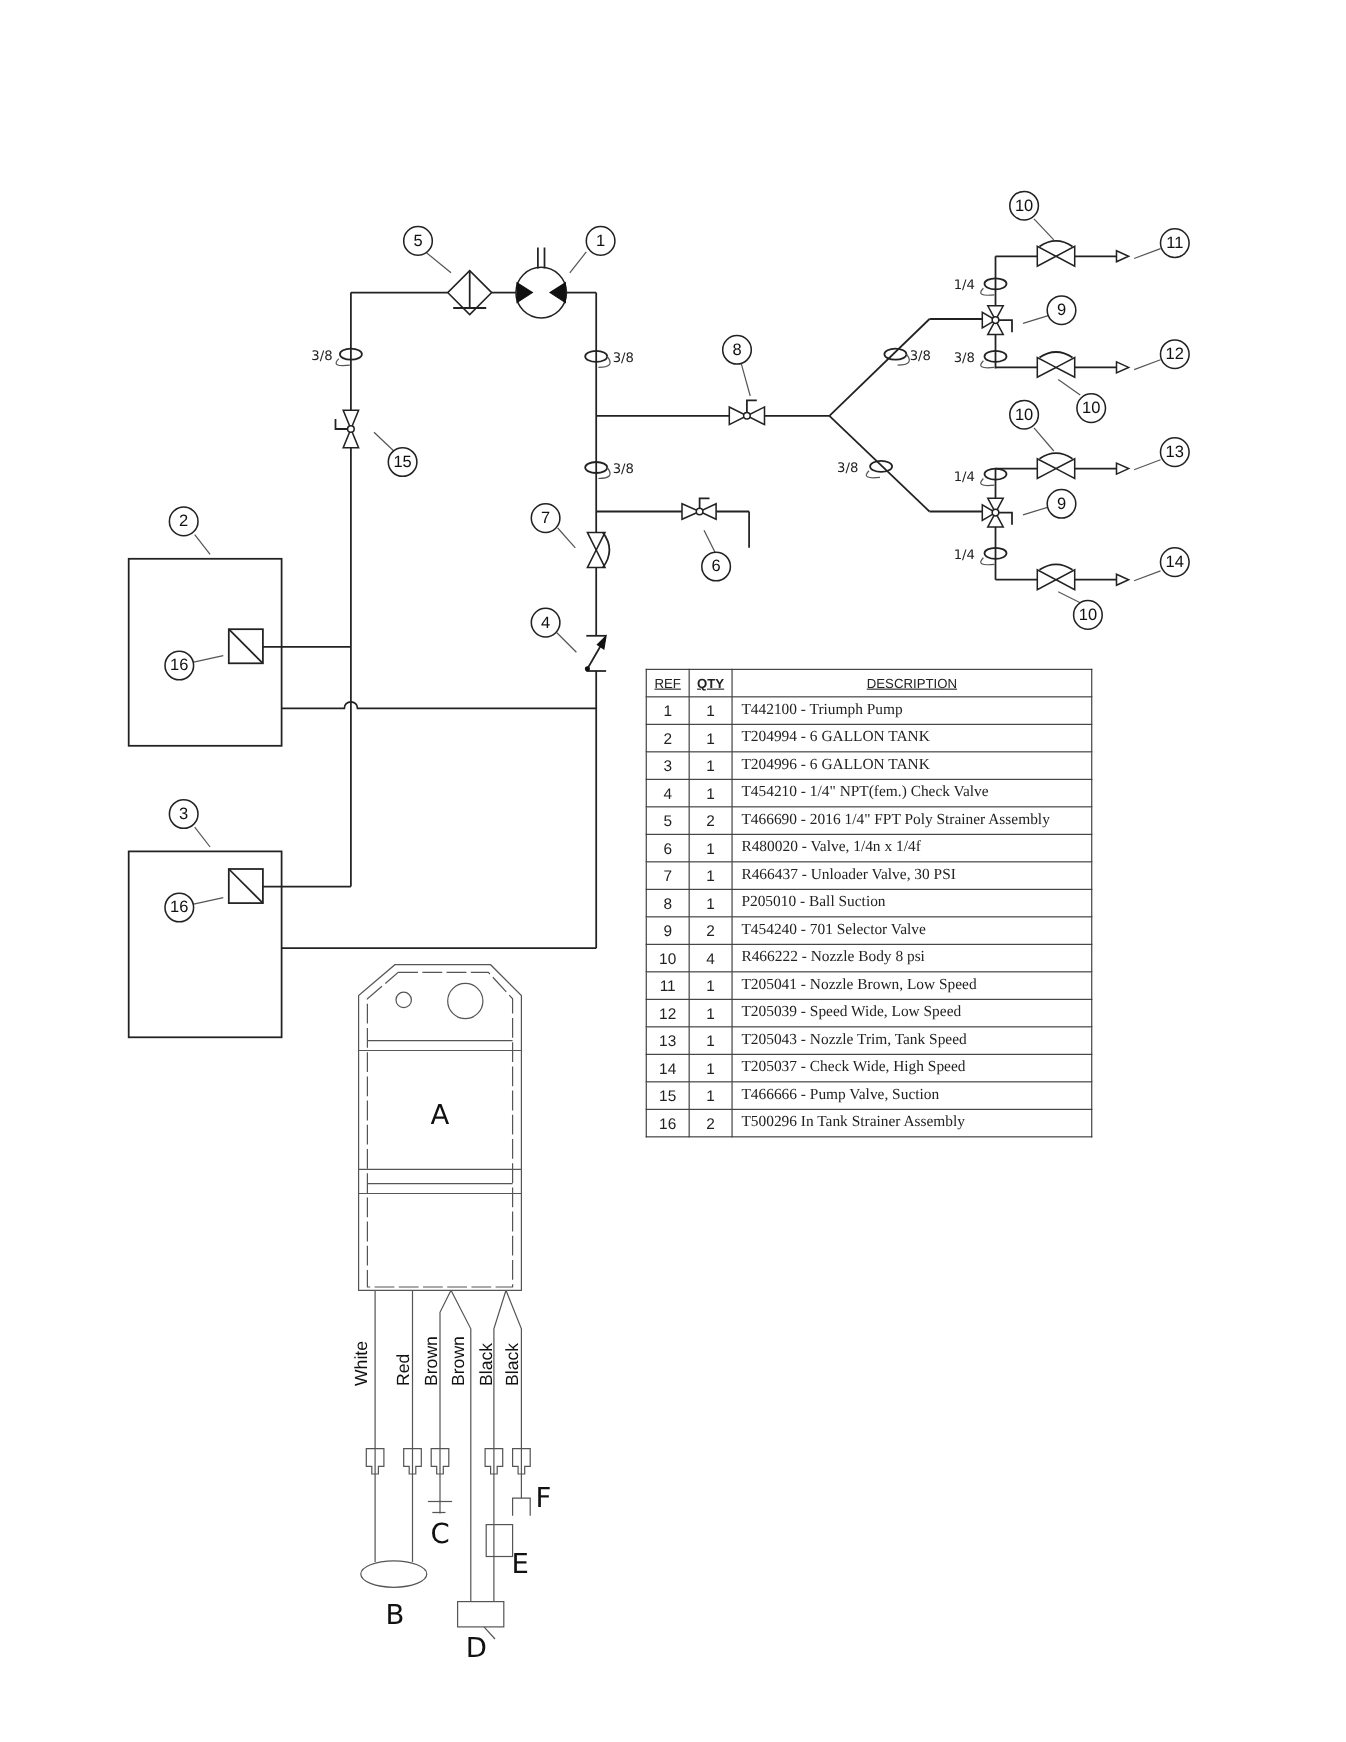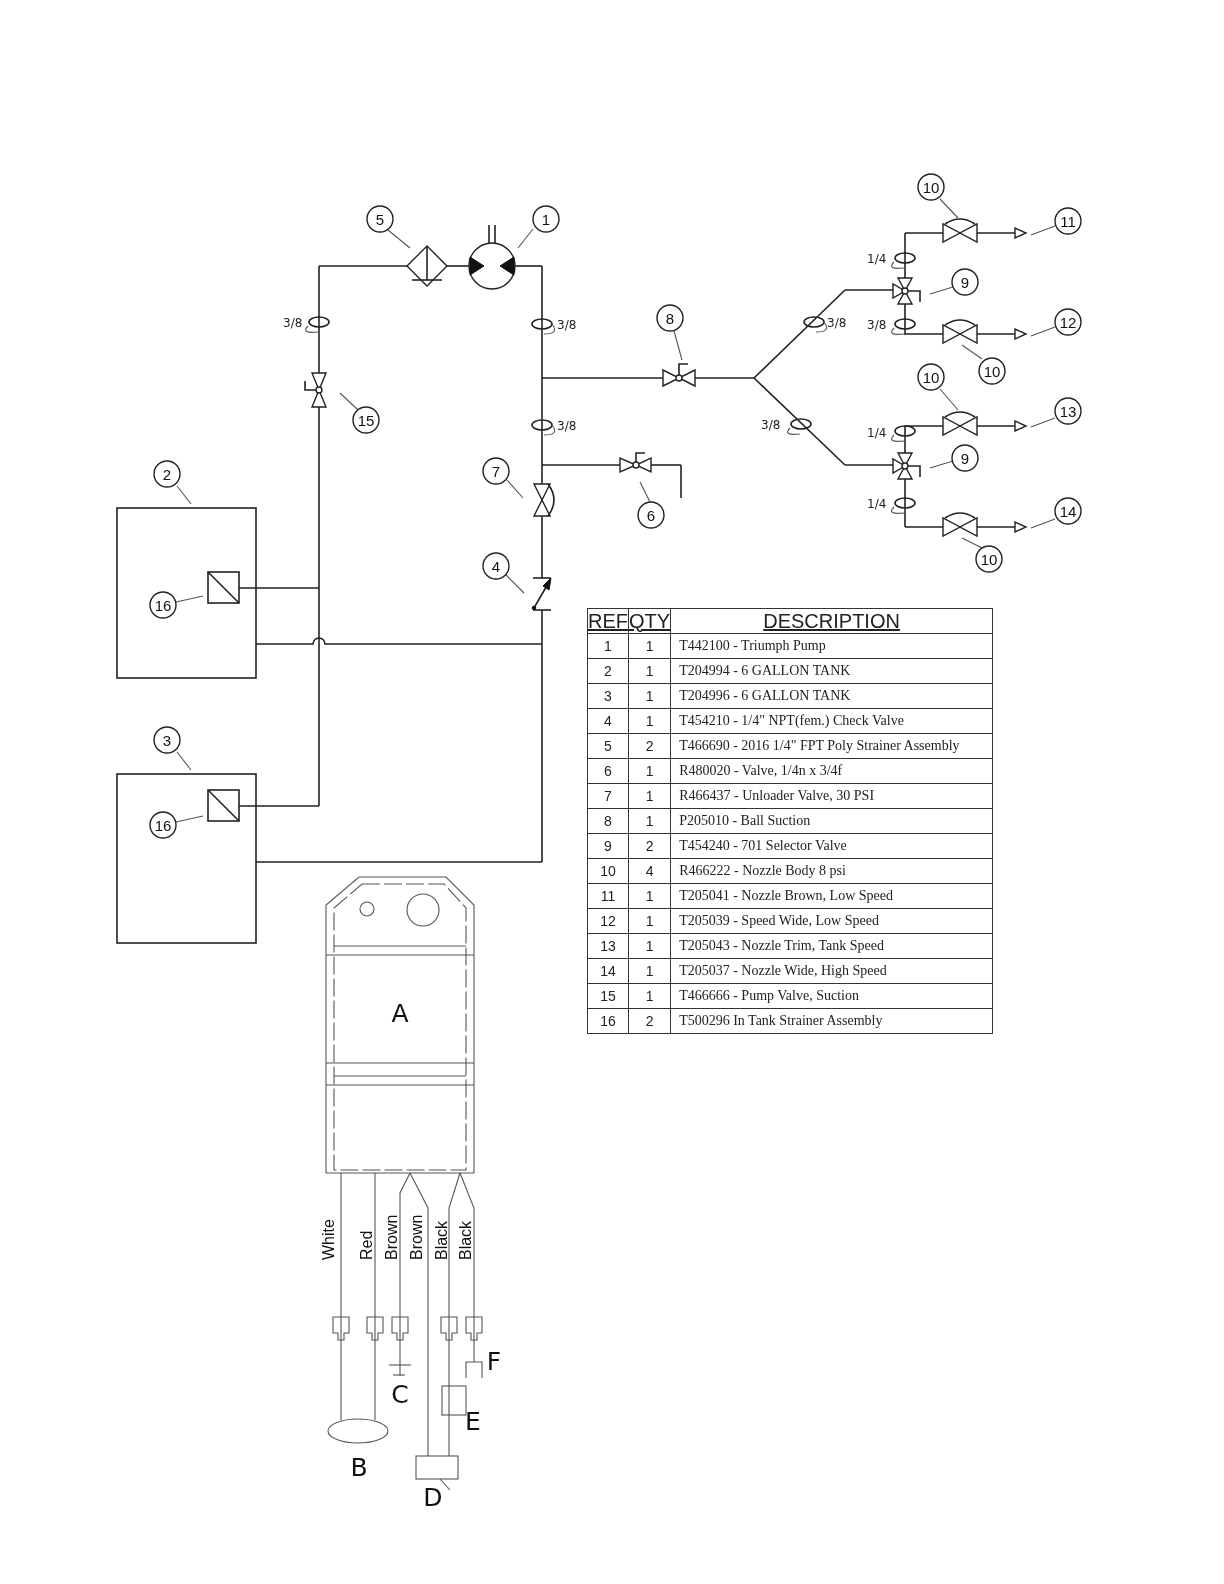--- a/index.html
+++ b/index.html
@@ -9,25 +9,25 @@
   .lt{stroke:#555;stroke-width:1.1;fill:none;}
   .fill{fill:#111;stroke:#111;}
   .wht{fill:#fff;stroke:#222;stroke-width:1.4;}
   .callout-circle{fill:#fff;stroke:#222;stroke-width:1.4;}
   .callout-text{font-family:"Liberation Sans",sans-serif;font-size:15px;fill:#111;text-anchor:middle;dominant-baseline:central;}
   .size-text{font-family:"DejaVu Sans",sans-serif;font-size:12px;fill:#222;}
   .wire-text{font-family:"Liberation Sans",sans-serif;font-size:16px;fill:#111;}
   .letter{font-family:"DejaVu Sans",sans-serif;font-size:25px;fill:#111;text-anchor:middle;}
   table#parts{position:absolute;left:587px;top:608px;width:406px;border-collapse:collapse;font-family:"Liberation Sans",sans-serif;font-size:14px;color:#222;}
   table#parts th,table#parts td{border:1.5px solid #333;height:24px;padding:0;}
-  table#parts th{font-weight:normal;text-decoration:underline;font-size:20px;}
+  table#parts th{font-weight:normal;text-decoration:underline;font-size:12px;}
   table#parts td.c{text-align:center;}
   table#parts td.d{padding-left:8px;font-family:Liberation Serif, serif;}
   table#parts .w1{width:38px;}
-  table#parts .w2{width:38px;}
+  table#parts .w2{width:38px;font-weight:bold;}
 </style>
 </head>
 <body>
 
 <svg id="diagram" width="1224" height="1584" viewBox="0 0 1224 1584">
 
   <g>
 
     <line class="ln" x1="319" y1="266" x2="319" y2="806"></line>
 
@@ -423,21 +423,21 @@
         <td class="d">T454210 - 1/4" NPT(fem.) Check Valve</td>
       </tr>
       <tr>
         <td class="c">5</td>
         <td class="c">2</td>
         <td class="d">T466690 - 2016 1/4" FPT Poly Strainer Assembly</td>
       </tr>
       <tr>
         <td class="c">6</td>
         <td class="c">1</td>
-        <td class="d">R480020 - Valve, 1/4n x 3/4f</td>
+        <td class="d">R480020 - Valve, 1/4n x 1/4f</td>
       </tr>
       <tr>
         <td class="c">7</td>
         <td class="c">1</td>
         <td class="d">R466437 - Unloader Valve, 30 PSI</td>
       </tr>
       <tr>
         <td class="c">8</td>
         <td class="c">1</td>
         <td class="d">P205010 - Ball Suction</td>
@@ -463,21 +463,21 @@
         <td class="d">T205039 - Speed Wide, Low Speed</td>
       </tr>
       <tr>
         <td class="c">13</td>
         <td class="c">1</td>
         <td class="d">T205043 - Nozzle Trim, Tank Speed</td>
       </tr>
       <tr>
         <td class="c">14</td>
         <td class="c">1</td>
-        <td class="d">T205037 - Nozzle Wide, High Speed</td>
+        <td class="d">T205037 - Check Wide, High Speed</td>
       </tr>
       <tr>
         <td class="c">15</td>
         <td class="c">1</td>
         <td class="d">T466666 - Pump Valve, Suction</td>
       </tr>
       <tr>
         <td class="c">16</td>
         <td class="c">2</td>
         <td class="d">T500296 In Tank Strainer Assembly</td>

